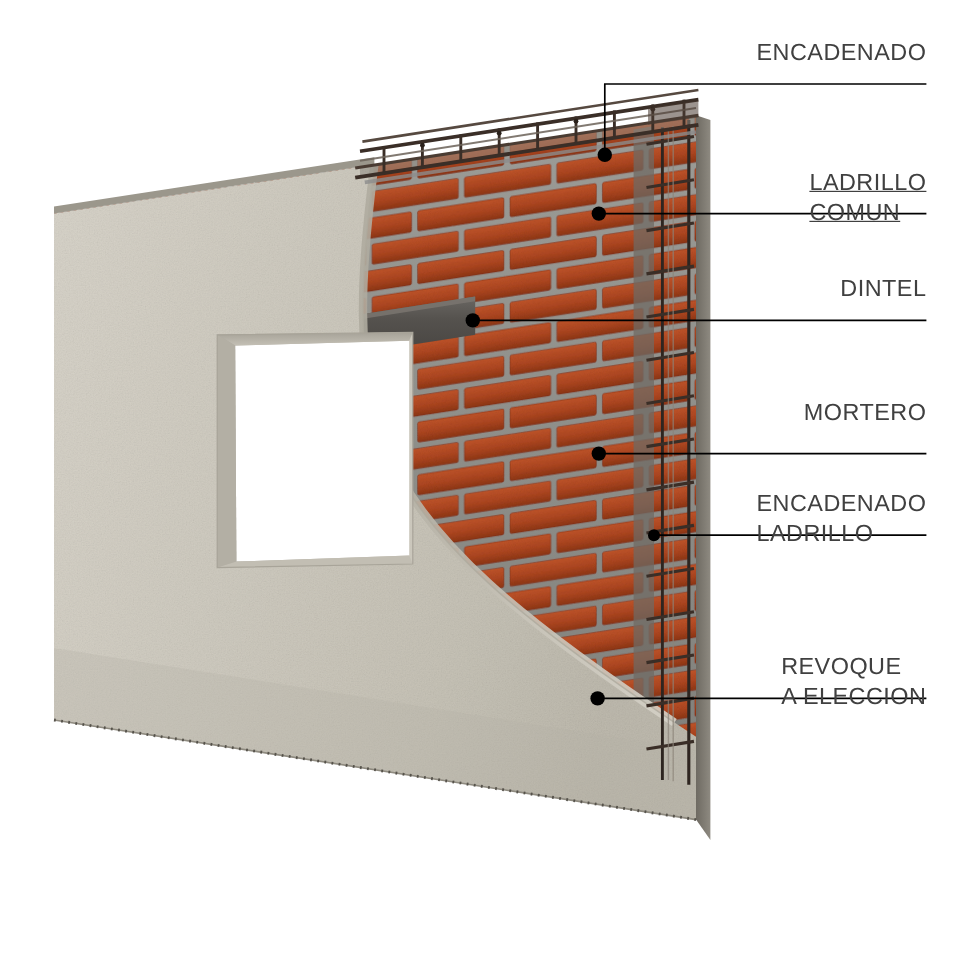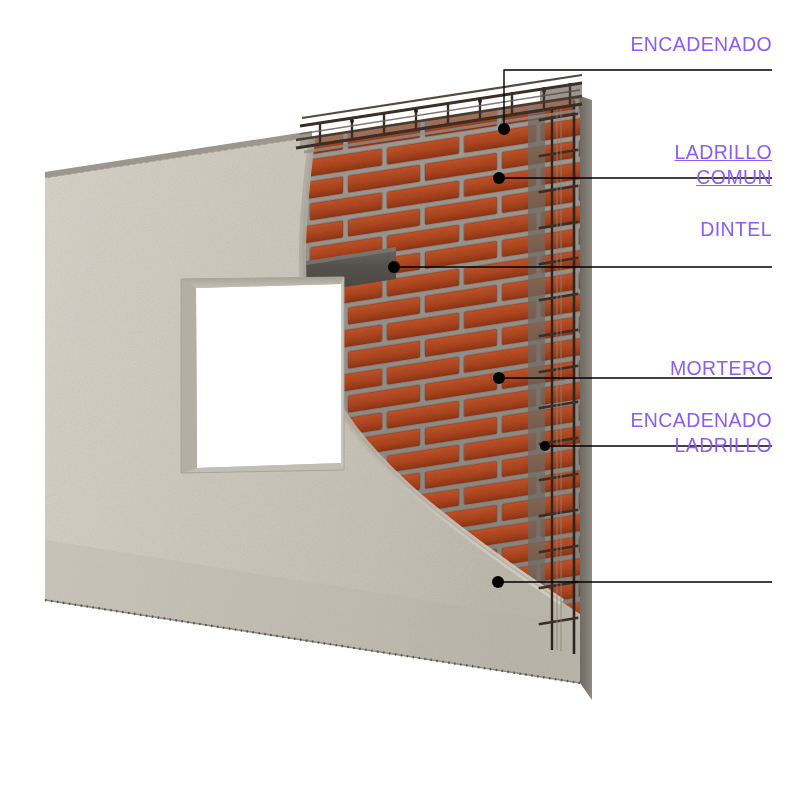--- a/index.html
+++ b/index.html
@@ -3,25 +3,25 @@
 <meta charset="utf-8">
 <style>
   html,body{margin:0;padding:0;background:#ffffff;}
   body{width:800px;height:800px;overflow:hidden;
        font-family:"Liberation Sans",sans-serif;}
   #stage{position:relative;width:800px;height:800px;background:#fff;}
   svg.layer{position:absolute;left:0;top:0;width:800px;height:800px;}
 
   .callout-text{
     position:absolute;
-    text-align:right;
+    text-align:left;
     font-family:"Liberation Sans",sans-serif;
     font-size:19.5px;
     letter-spacing:0.4px;
-    color:#8b5cf6;
+    color:#404040;
     line-height:25px;
     white-space:nowrap;
     right:28px;
   }
   .callout-text .l1,.callout-text .l2{display:block;}
 </style>
 </head>
 <body>
 
 <div id="stage">
@@ -502,27 +502,31 @@
 
   <div class="callout-text" style="top:32px;">
     <span class="l1">ENCADENADO</span>
   </div>
 
   <div class="callout-text" style="top:140px;text-decoration:underline;">
     <span class="l1">LADRILLO</span>
     <span class="l2">COMUN</span>
   </div>
 
-  <div class="callout-text" style="top:217px;">
+  <div class="callout-text" style="top:229px;">
     <span class="l1">DINTEL</span>
   </div>
 
-  <div class="callout-text" style="top:356px;">
+  <div class="callout-text" style="top:332px;">
     <span class="l1">MORTERO</span>
   </div>
 
   <div class="callout-text" style="top:408px;">
     <span class="l1">ENCADENADO</span>
     <span class="l2">LADRILLO</span>
   </div>
 
+  <div class="callout-text" style="top:544px;">
+    <span class="l1">REVOQUE</span>
+    <span class="l2">A ELECCION</span>
+  </div>
 
 </div>
 
 </body></html>

